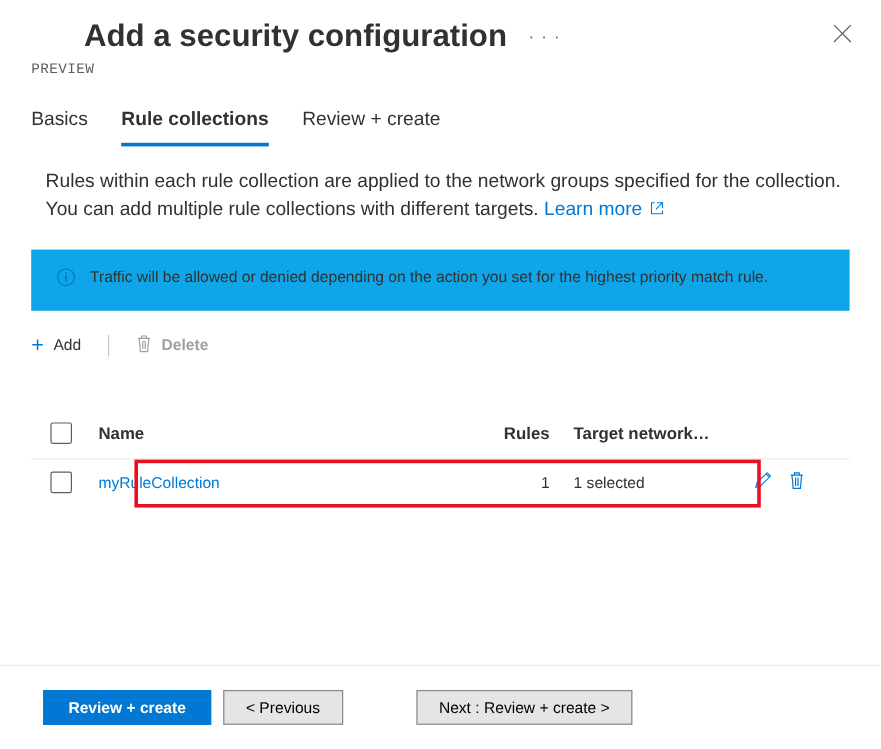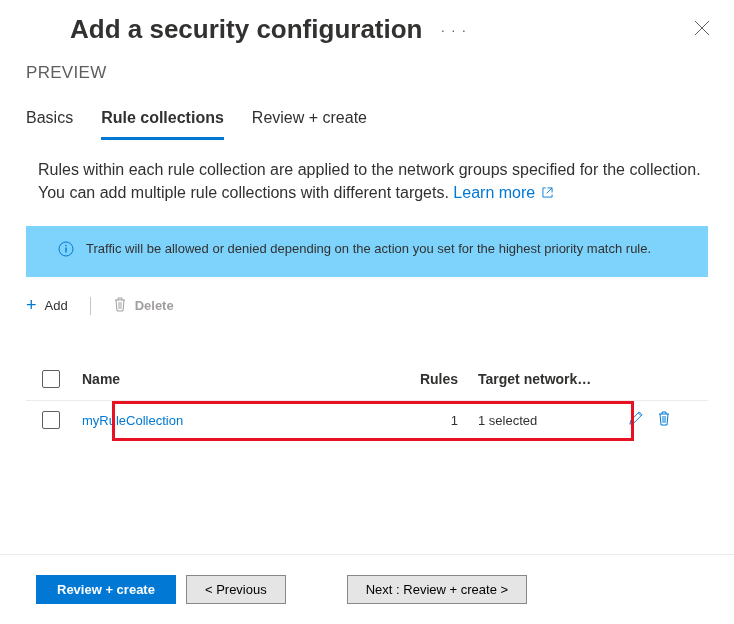--- a/index.html
+++ b/index.html
@@ -10,32 +10,32 @@
       background: #fff;
       width: 734px;
       height: 624px;
       position: relative;
     }
     .header { padding: 14px 24px 8px 26px; position: relative; }
     .title-row { display: flex; align-items: center; }
     .title { font-size: 26px; font-weight: 600; color: #323130; margin-left: 44px; }
     .ellipsis { margin-left: 18px; color: #605e5c; font-size: 14px; letter-spacing: 1px; cursor: pointer; }
     .close-btn { position: absolute; right: 24px; top: 20px; cursor: pointer; color: #605e5c; }
-    .subtitle { font-size: 17px; color: #605e5c; margin-top: 18px; letter-spacing: 0.3px; }
+    .subtitle { font-size: 12px; color: #605e5c; margin-top: 6px; letter-spacing: 0.3px; font-family: Liberation Mono, monospace; }
     .tabs { display: flex; gap: 28px; padding: 18px 26px 0 26px; border-bottom: none; }
     .tab { padding-bottom: 10px; font-size: 16px; color: #323130; cursor: pointer; border-bottom: 3px solid transparent; }
     .tab.active { font-weight: 600; border-bottom-color: #0078d4; }
     .desc { padding: 18px 26px 0 38px; font-size: 16px; line-height: 1.45; color: #323130; }
     .link { color: #0078d4; text-decoration: none; cursor: pointer; }
     .ext-icon { display: inline-block; width: 11px; height: 11px; margin-left: 2px; position: relative; }
     .ext-icon svg { display: block; }
     .info-box {
       margin: 22px 26px 0 26px;
-      background: #7dd3fc;
-      padding: 14px 32px;
+      background: #0ea5e9;
+      padding: 14px 21px;
       display: flex;
       align-items: flex-start;
       gap: 12px;
       font-size: 13px;
       line-height: 1.45;
     }
     .info-icon { flex-shrink: 0; margin-top: 1px; color: #0078d4; }
     .toolbar { display: flex; align-items: center; gap: 16px; padding: 18px 26px 6px 26px; }
     .tool-btn { display: flex; align-items: center; gap: 8px; cursor: pointer; font-size: 13px; color: #323130; }
     .tool-btn.disabled { color: #a19f9d; font-weight: bold; }

